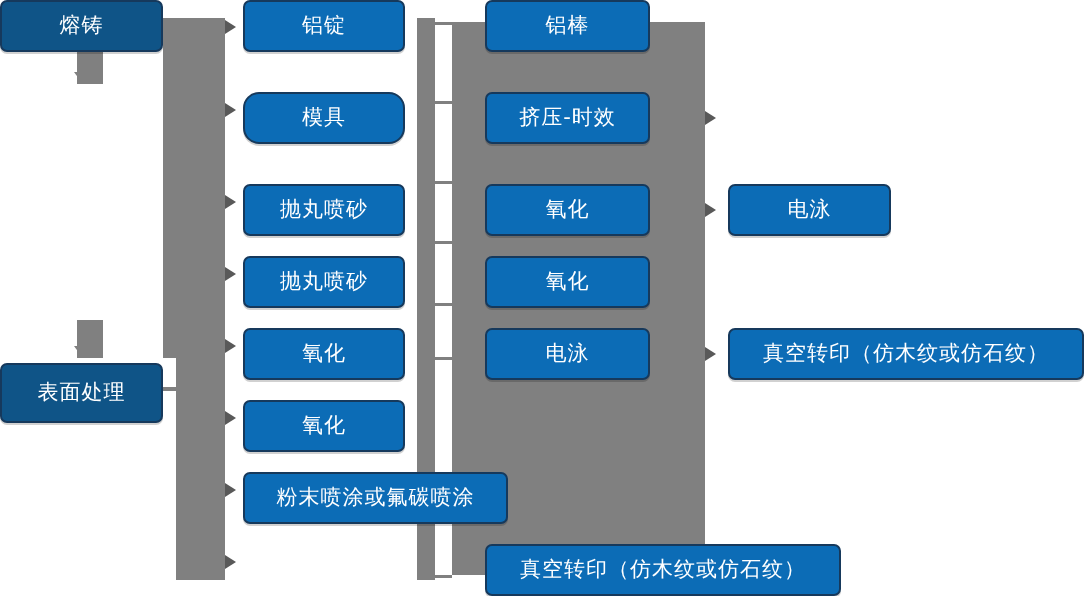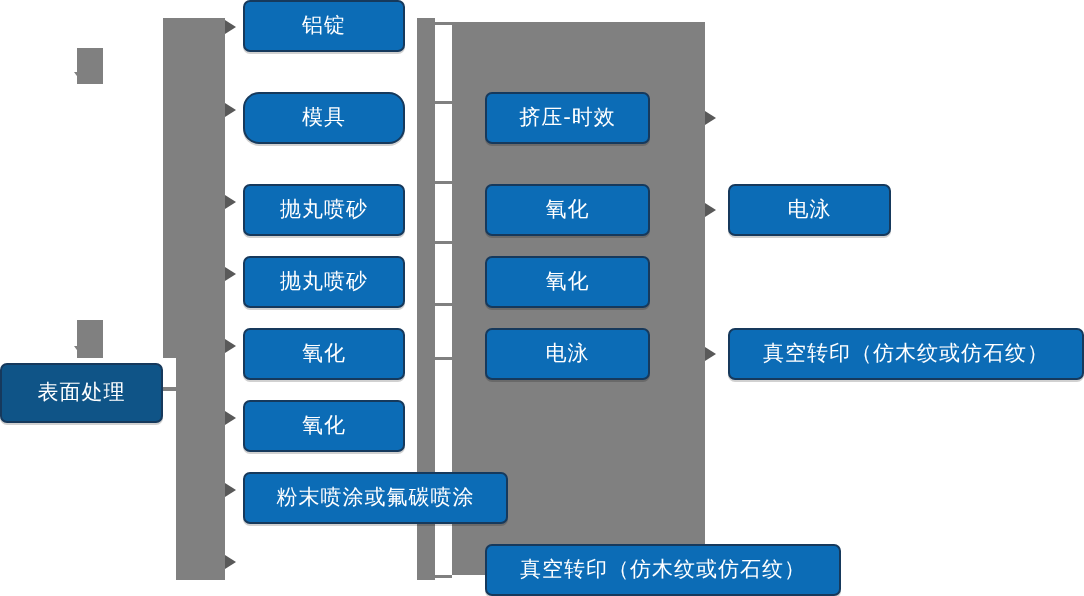--- a/index.html
+++ b/index.html
@@ -101,20 +101,23 @@
   <div class="grey" style="left:435px; top:181px; width:17px; height:3px;"></div>
   <div class="grey" style="left:435px; top:241px; width:17px; height:3px;"></div>
   <div class="grey" style="left:435px; top:303px; width:17px; height:3px;"></div>
   <div class="grey" style="left:435px; top:357px; width:17px; height:3px;"></div>
   <div class="grey" style="left:435px; top:575px; width:17px; height:3px;"></div>
 
   <div class="arrow" style="left:705px; top:111px;"></div>
   <div class="arrow" style="left:705px; top:203px;"></div>
   <div class="arrow" style="left:705px; top:347px;"></div>
 
+  <div class="box dark" style="left:0px; top:0px; width:163px; height:52px;">
+    <span>熔铸</span>
+  </div>
 
 
   <div class="box dark" style="left:0px; top:363px; width:163px; height:60px;">
     <span>表面处理</span>
   </div>
 
   <div class="box bright" style="left:243px; top:0px; width:162px; height:52px;">
     <span>铝锭</span>
   </div>
 
@@ -136,20 +139,23 @@
 
   <div class="box bright" style="left:243px; top:400px; width:162px; height:52px;">
     <span>氧化</span>
   </div>
 
   <div class="box bright" style="left:243px; top:472px; width:265px; height:52px;">
     <span>粉末喷涂或氟碳喷涂</span>
   </div>
 
 
+  <div class="box bright" style="left:485px; top:0px; width:165px; height:52px;">
+    <span>铝棒</span>
+  </div>
 
   <div class="box bright" style="left:485px; top:92px; width:165px; height:52px;text-align:right;">
     <span>挤压-时效</span>
   </div>
 
   <div class="box bright" style="left:485px; top:184px; width:165px; height:52px;">
     <span>氧化</span>
   </div>
 
   <div class="box bright" style="left:485px; top:256px; width:165px; height:52px;">

